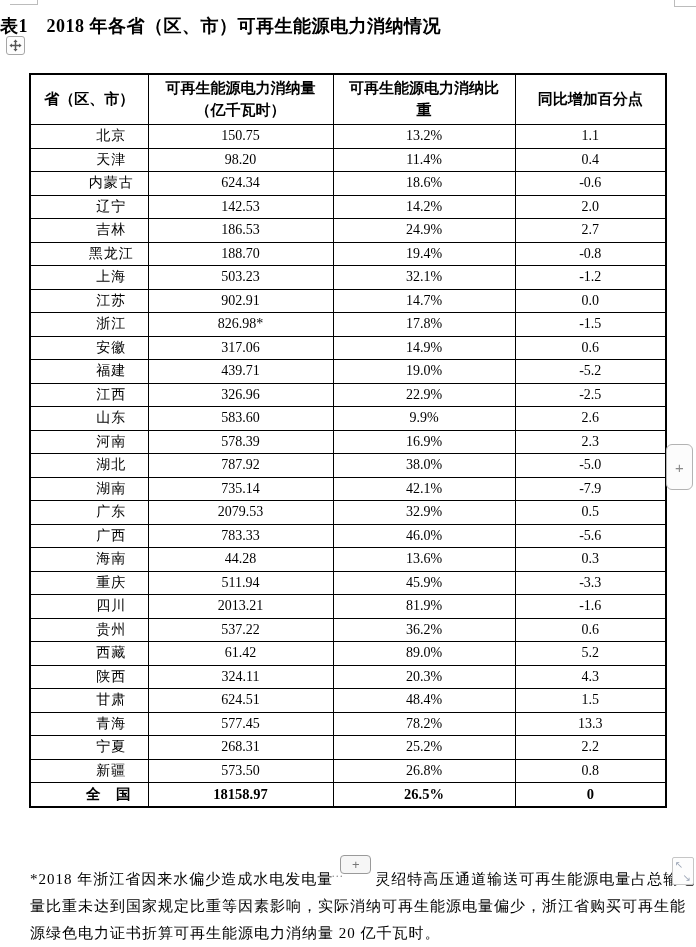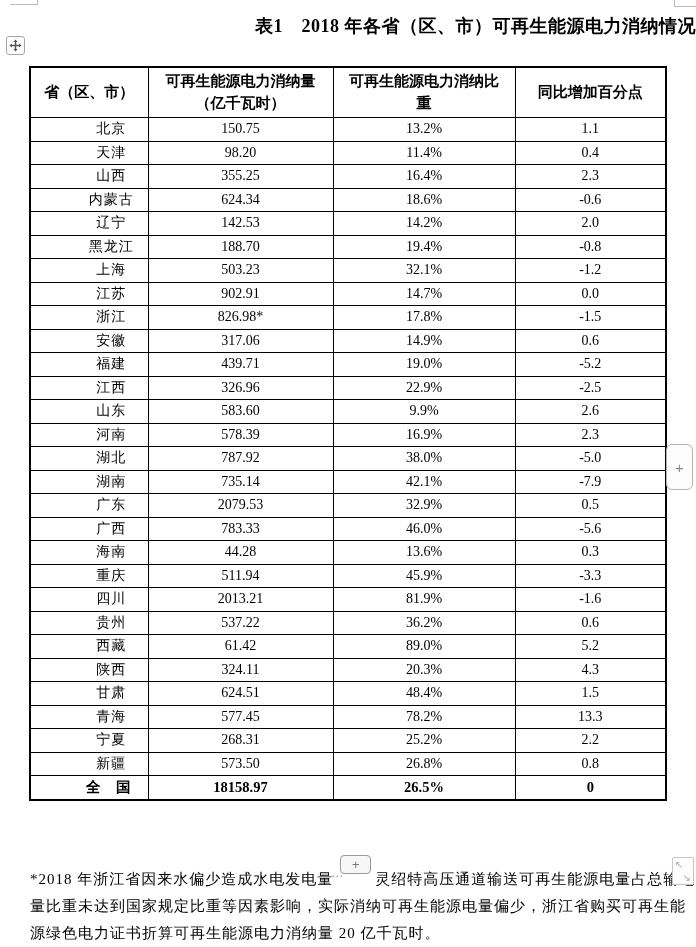--- a/index.html
+++ b/index.html
@@ -38,28 +38,28 @@
     background: #fdfdfd;
     display: flex; align-items: center; justify-content: center;
     box-sizing: border-box;
     cursor: move;
   }
   .move-handle svg { width: 13px; height: 13px; display: block; }
 
   .title {
     position: absolute; left: 0; top: 14px; width: 100%;
     margin: 0;
-    text-align: right;
+    text-align: left;
     font-size: 18px; font-weight: bold;
     letter-spacing: 0.5px;
     white-space: nowrap;
   }
 
   table.data-table {
-    position: absolute; left: 29px; top: 66px;
+    position: absolute; left: 29px; top: 73px;
     width: 638px;
     border-collapse: collapse;
     table-layout: fixed;
     border: 2px solid #000;
   }
   .data-table th, .data-table td {
     border: 1px solid #000;
     text-align: center;
     vertical-align: middle;
     padding: 0;
@@ -185,36 +185,36 @@
           <td class="cell-share">13.2%</td>
           <td class="cell-change">1.1</td>
         </tr>
         <tr>
           <td class="cell-province">天津</td>
           <td class="cell-consumption">98.20</td>
           <td class="cell-share">11.4%</td>
           <td class="cell-change">0.4</td>
         </tr>
         <tr>
-          <td class="cell-province">山西</td>
-          <td class="cell-consumption">355.25</td>
-          <td class="cell-share">16.4%</td>
-          <td class="cell-change">2.3</td>
-        </tr>
-        <tr>
           <td class="cell-province">内蒙古</td>
           <td class="cell-consumption">624.34</td>
           <td class="cell-share">18.6%</td>
           <td class="cell-change">-0.6</td>
         </tr>
         <tr>
           <td class="cell-province">辽宁</td>
           <td class="cell-consumption">142.53</td>
           <td class="cell-share">14.2%</td>
           <td class="cell-change">2.0</td>
+        </tr>
+        <tr>
+          <td class="cell-province">吉林</td>
+          <td class="cell-consumption">186.53</td>
+          <td class="cell-share">24.9%</td>
+          <td class="cell-change">2.7</td>
         </tr>
         <tr>
           <td class="cell-province">黑龙江</td>
           <td class="cell-consumption">188.70</td>
           <td class="cell-share">19.4%</td>
           <td class="cell-change">-0.8</td>
         </tr>
         <tr>
           <td class="cell-province">上海</td>
           <td class="cell-consumption">503.23</td>

